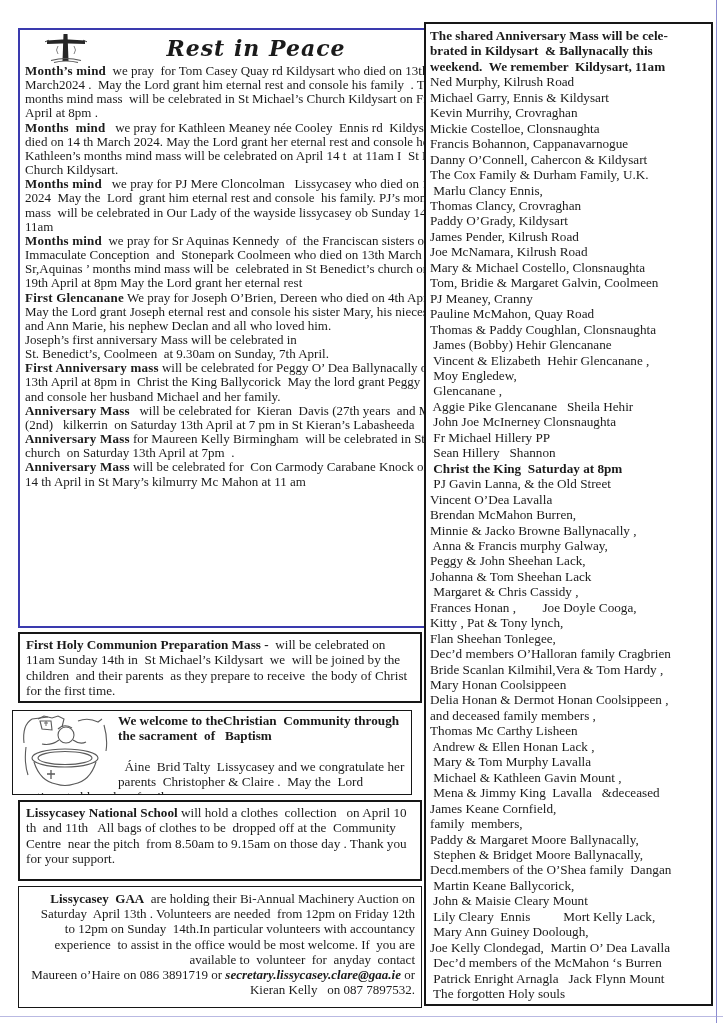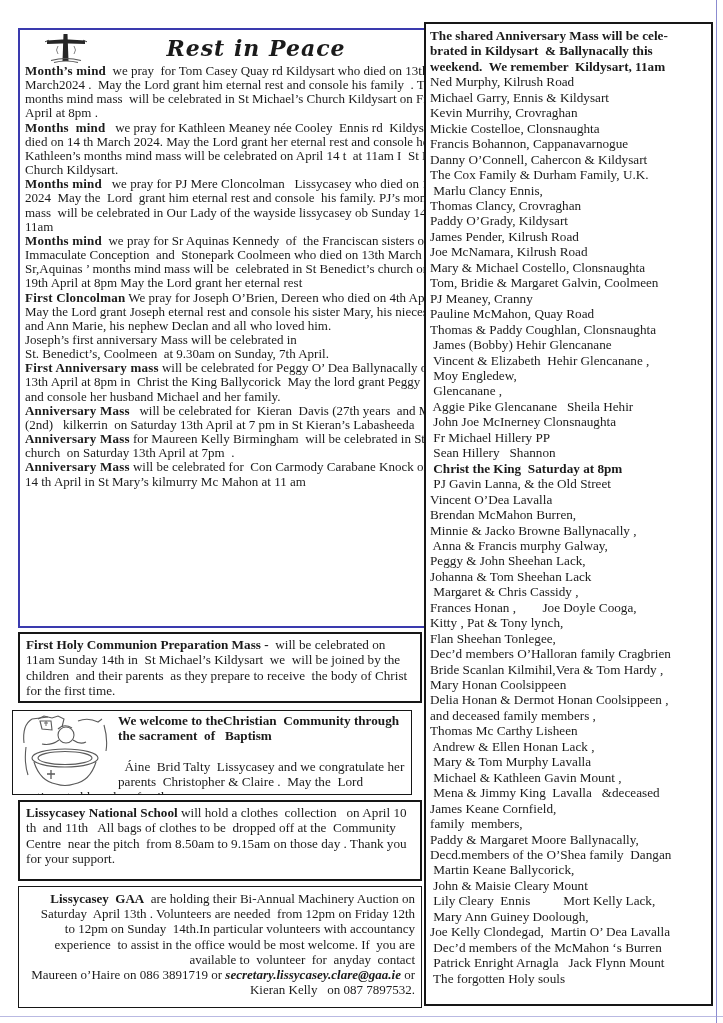--- a/index.html
+++ b/index.html
@@ -54,21 +54,21 @@
         <path d="M10,28.5 Q25,24.5 40,28.5 M13,30.5 Q25,27.5 37,30.5" stroke="#555" stroke-width="1.1" fill="none"></path>
         <path d="M17,14 Q14,18 17,22 M33,14 Q36,18 33,22" stroke="#666" stroke-width="0.8" fill="none"></path>
       </svg>
     </span>
     <div class="rip-title">Rest in Peace</div>
   </div>
   <p class="rp"><b>Month’s mind</b><span>  we pray  for Tom Casey Quay rd Kildysart who died on 13th March2024 .  May the Lord grant him eternal rest and console his family  . Tom’s months mind mass  will be celebrated in St Michael’s Church Kildysart on Friday 12th April at 8pm .</span></p>
   <p class="rp"><b>Months  mind</b><span>   we pray for Kathleen Meaney née Cooley  Ennis rd  Kildysart  who died on 14 th March 2024. May the Lord grant her eternal rest and console her family. Kathleen’s months mind mass will be celebrated on April 14 t  at 11am I  St Michael’ss Church Kildysart.</span></p>
   <p class="rp"><b>Months mind</b><span>   we pray for PJ Mere Cloncolman   Lissycasey who died on 18th March 2024  May the  Lord  grant him eternal rest and console  his family. PJ’s months mind mass  will be celebrated in Our Lady of the wayside lissycasey ob Sunday 14 th Aoril at 11am</span></p>
   <p class="rp"><b>Months mind</b><span>  we pray for Sr Aquinas Kennedy  of  the Franciscan sisters of the Immaculate Conception  and  Stonepark Coolmeen who died on 13th March 2024  Sr,Aquinas ’ months mind mass will be  celebrated in St Benedict’s church on  Friday 19th April at 8pm May the Lord grant her eternal rest</span></p>
-  <p class="rp"><b>First Cloncolman</b><span> We pray for Joseph O’Brien, Dereen who died on 4th April, 2023.  May the Lord grant Joseph eternal rest and console his sister Mary, his nieces Caroline and Ann Marie, his nephew Declan and all who loved him.
+  <p class="rp"><b>First Glencanane</b><span> We pray for Joseph O’Brien, Dereen who died on 4th April, 2023.  May the Lord grant Joseph eternal rest and console his sister Mary, his nieces Caroline and Ann Marie, his nephew Declan and all who loved him.
 Joseph’s first anniversary Mass will be celebrated in
 St. Benedict’s, Coolmeen  at 9.30am on Sunday, 7th April.</span></p>
   <p class="rp"><b>First Anniversary mass</b><span> will be celebrated for Peggy O’ Dea Ballynacally on Saturday 13th April at 8pm in  Christ the King Ballycorick  May the lord grant Peggy eternal rest  and console her husband Michael and her family.</span></p>
   <p class="rp"><b>Anniversary Mass</b><span>   will be celebrated for  Kieran  Davis (27th years  and Mary Davis (2nd)   kilkerrin  on Saturday 13th April at 7 pm in St Kieran’s Labasheeda</span></p>
   <p class="rp"><b>Anniversary Mass</b><span> for Maureen Kelly Birmingham  will be celebrated in St Kieran’s church  on Saturday 13th April at 7pm  .</span></p>
   <p class="rp"><b>Anniversary Mass</b><span> will be celebrated for  Con Carmody Carabane Knock on Sunday 14 th April in St Mary’s kilmurry Mc Mahon at 11 am</span></p>
 </div>
 
 <div class="box" id="communion-box">
   <p><b>First Holy Communion Preparation Mass -</b><span>  will be celebrated on 11am Sunday 14th in  St Michael’s Kildysart  we  will be joined by the  children  and their parents  as they prepare to receive  the body of Christ  for the first time.</span></p>
@@ -159,20 +159,21 @@
       <div class="name-line">Delia Honan &amp; Dermot Honan Coolsippeen ,</div>
       <div class="name-line">and deceased family members ,</div>
       <div class="name-line">Thomas Mc Carthy Lisheen</div>
       <div class="name-line"> Andrew &amp; Ellen Honan Lack ,</div>
       <div class="name-line"> Mary &amp; Tom Murphy Lavalla</div>
       <div class="name-line"> Michael &amp; Kathleen Gavin Mount ,</div>
       <div class="name-line"> Mena &amp; Jimmy King  Lavalla   &amp;deceased</div>
       <div class="name-line">James Keane Cornfield,</div>
       <div class="name-line">family  members,</div>
       <div class="name-line">Paddy &amp; Margaret Moore Ballynacally,</div>
+      <div class="name-line"> Stephen &amp; Bridget Moore Ballynacally,</div>
       <div class="name-line">Decd.members of the O’Shea family  Dangan</div>
       <div class="name-line"> Martin Keane Ballycorick,</div>
       <div class="name-line"> John &amp; Maisie Cleary Mount</div>
       <div class="name-line"> Lily Cleary  Ennis          Mort Kelly Lack,</div>
       <div class="name-line"> Mary Ann Guiney Doolough,</div>
       <div class="name-line">Joe Kelly Clondegad,  Martin O’ Dea Lavalla</div>
       <div class="name-line"> Dec’d members of the McMahon ‘s Burren</div>
       <div class="name-line"> Patrick Enright Arnagla   Jack Flynn Mount</div>
       <div class="name-line"> The forgotten Holy souls</div>
     </div>

